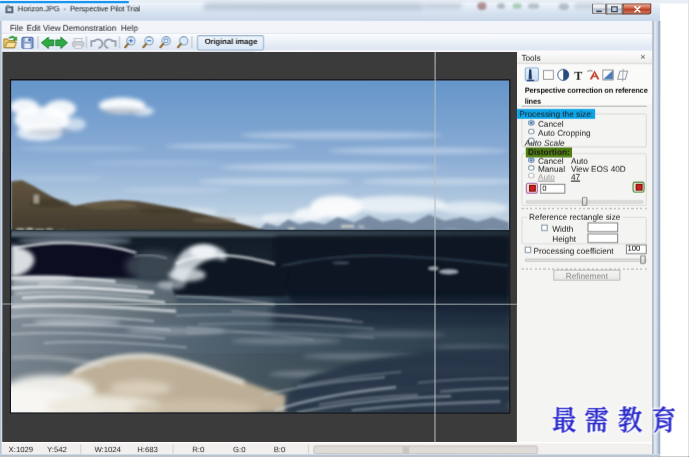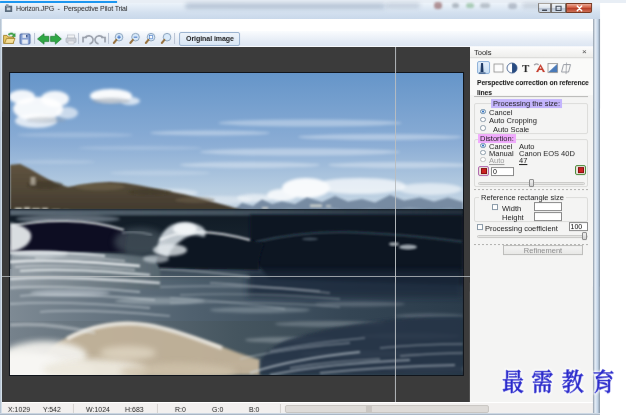--- a/index.html
+++ b/index.html
@@ -85,20 +85,27 @@
   <div id="titletext">Horizon.JPG&nbsp; -&nbsp; Perspective Pilot Trial</div>
   <div id="capbtns">
     <div class="cb" id="cb-min"></div>
     <div class="cb" id="cb-max"></div>
     <div class="cb" id="cb-close"></div>
     <svg class="abs" style="left:0;top:0;" width="56" height="11" viewBox="0 0 56 11">
       <rect x="4" y="6.5" width="5" height="1.5" rx="0.3" fill="#414956"></rect>
       <rect x="18" y="3.2" width="5" height="4.2" fill="none" stroke="#414956" stroke-width="1.1"></rect>
       <path d="M39.2 3 L43.6 7.6 M43.6 3 L39.2 7.6" stroke="#fff" stroke-width="1.5" stroke-linecap="round"></path>
     </svg>
+  </div>
+  <div id="menubar">
+    <span style="left:7px;">File</span>
+        <span style="left:22px;">Edit</span>
+        <span style="left:37px;">View</span>
+        <span style="left:55px;">Demonstration</span>
+        <span style="left:108px;">Help</span>
   </div>
   <div id="toolbar">
     <svg class="abs" style="left:1px;top:1px;" width="240" height="14" viewBox="0 0 240 14" id="tbicons">
 
       <path d="M0.5,3.5 L4,3.5 L5,5 L10.5,5 L10.5,11.5 L0.5,11.5 Z" fill="#e9c765" stroke="#9a7a22" stroke-width="0.8"></path>
       <path d="M1.5,11.5 L3.5,6.5 L12,6.5 L10,11.5 Z" fill="#f6e09a" stroke="#9a7a22" stroke-width="0.8"></path>
       <path d="M5,2.5 C7,0.5 10,0.5 11,2.5 L12,1.5 L12.2,4.8 L9,4.5 L10,3.5 C9,2 7.5,2 6.5,3.2 Z" fill="#3fae49" stroke="#1d7a26" stroke-width="0.5"></path>
 
       <rect x="17" y="2" width="10" height="10" rx="1" fill="#86a0d4" stroke="#41609e" stroke-width="0.9"></rect>
       <rect x="19.5" y="2.5" width="5" height="3.5" fill="#dfe6f2"></rect>
@@ -365,38 +372,38 @@
       <path d="M64,5 C66,3.5 68,3.5 68.5,5" fill="none" stroke="#9a9aa2" stroke-width="1.2"></path>
       <rect x="78" y="3.5" width="9.5" height="9" fill="#fdfdfd" stroke="#8a8a8a" stroke-width="0.8"></rect>
       <path d="M78.4,12.1 L87.1,12.1 L87.1,3.9 Z" fill="#4a7ab8"></path>
       <path d="M93.5,4.5 L100.5,4.5 L98.5,12 L91.5,12 Z" fill="none" stroke="#9a9ea6" stroke-width="1"></path>
       <path d="M96.5,2.5 L96,14" stroke="#9a9ea6" stroke-width="0.8"></path>
     </svg>
     <div class="abs" style="left:7px;top:31px;font-size:6.8px;font-weight:bold;color:#111;line-height:9.8px;letter-spacing:-0.12px;white-space:nowrap;">Perspective correction on reference<br>lines</div>
     <div class="abs" style="left:4px;top:49px;width:114px;height:1px;background:#b8b8b6;"></div>
 
     <div class="abs" style="left:4px;top:56px;width:114px;height:31px;border:1px solid #dcdcda;border-radius:2px;"></div>
-    <div class="abs" style="left:21px;top:51.5px;background:#c4b5fd;padding:0 2px;font-size:7.5px;">Processing the size:</div>
+    <div class="abs" style="left:0;top:51.5px;background:#0ea5e9;padding:0 2px;font-size:7.5px;">Processing the size:</div>
     <div class="radio sel" style="left:10px;top:61.5px;"></div>
         <div class="abs rlab" style="left:19px;top:61px;">Cancel</div>
     <div class="radio" style="left:10px;top:69.8px;"></div>
         <div class="abs rlab" style="left:19px;top:69.3px;">Auto Cropping</div>
     <div class="radio" style="left:10px;top:78.1px;"></div>
-        <div class="abs rlab" style="left:23px;top:77.6px;">Auto Scale</div>
+        <div class="abs rlab" style="left:7px;top:77.6px;font-style:italic;">Auto Scale</div>
 
     <div class="abs" style="left:4px;top:92px;width:114px;height:48px;border:1px solid #dcdcda;border-radius:2px;"></div>
-    <div class="abs" style="left:8px;top:86.5px;background:#f0abfc;padding:0 2px;font-size:7.5px;">Distortion:</div>
+    <div class="abs" style="left:8px;top:86.5px;background:#4d7c0f;padding:0 2px;font-size:7.5px;font-weight:bold;">Distortion:</div>
     <div class="radio sel" style="left:10px;top:95.5px;"></div>
         <div class="abs rlab" style="left:19px;top:95px;">Cancel</div>
     <div class="radio" style="left:10px;top:102.7px;"></div>
         <div class="abs rlab" style="left:19px;top:102.2px;">Manual</div>
     <div class="radio dis" style="left:10px;top:109.9px;"></div>
         <div class="abs rlab" style="left:19px;top:109.4px;color:#9a9a9a;text-decoration:underline;">Auto</div>
     <div class="abs rlab" style="left:49px;top:95px;">Auto</div>
-    <div class="abs rlab" style="left:49px;top:102.2px;">Canon EOS 40D</div>
+    <div class="abs rlab" style="left:49px;top:102.2px;">View EOS 40D</div>
     <div class="abs rlab" style="left:49px;top:109.4px;text-decoration:underline;">47</div>
     <div class="ibtn" style="left:7.5px;top:118.5px;"></div>
     <div class="ibtn g" style="left:104.5px;top:117.8px;"></div>
     <input class="abs tin" style="left: 21px; top: 119.5px; width: 23px;" value="0">
     <div class="groove" style="left:8px;top:134.5px;width:107px;"></div>
     <div class="thumb" style="left:59px;top:132px;"></div>
     <div class="dash" style="left:4px;top:142px;"></div>
 
     <div class="abs" style="left:4px;top:150px;width:114px;height:25px;border:1px solid #dcdcda;border-radius:2px;"></div>
     <div class="abs" style="left:9px;top:145.5px;background:#f4f4f3;padding:0 2px;font-size:7.5px;">Reference rectangle size</div>
@@ -404,21 +411,21 @@
     <div class="abs rlab" style="left:32px;top:156.5px;">Width</div>
     <input class="abs tin" style="left: 64px; top: 154.5px; width: 28px;" value="">
     <div class="abs rlab" style="left:32px;top:166px;text-align:center;">Height</div>
     <input class="abs tin" style="left: 64px; top: 164.5px; width: 28px;" value="">
     <div class="chk" style="left:7px;top:176.5px;"></div>
     <div class="abs rlab" style="left:15px;top:176.5px;">Processing coefficient</div>
     <input class="abs tin" style="left: 98.5px; top: 175px; width: 19px;" value="100">
     <div class="groove" style="left:7px;top:187.5px;width:111px;"></div>
     <div class="thumb" style="left:112px;top:185px;"></div>
     <div class="dash" style="left:4px;top:196.5px;"></div>
-    <div class="abs" style="left:33px;top:198px;width:80px;height:10px;background:linear-gradient(#f4f4f3,#e8e8e6);border:1px solid #bdbdbb;text-align:center;font-size:7.5px;color:#8a8a8a;line-height:9px;">Refinement</div>
+    <div class="abs" style="left:33px;top:198px;width:61px;height:10px;background:linear-gradient(#f4f4f3,#e8e8e6);border:1px solid #bdbdbb;text-align:center;font-size:7.5px;color:#8a8a8a;line-height:9px;">Refinement</div>
   </div>
   <div id="statusbar">
     <span style="left:6px;">X:1029</span>
         <span style="left:41px;">Y:542</span>
     <div class="ssep" style="left:71px;"></div>
     <span style="left:84px;">W:1024</span>
         <span style="left:123px;">H:683</span>
     <div class="ssep" style="left:155px;"></div>
     <span style="left:173px;">R:0</span>
         <span style="left:210px;">G:0</span>

